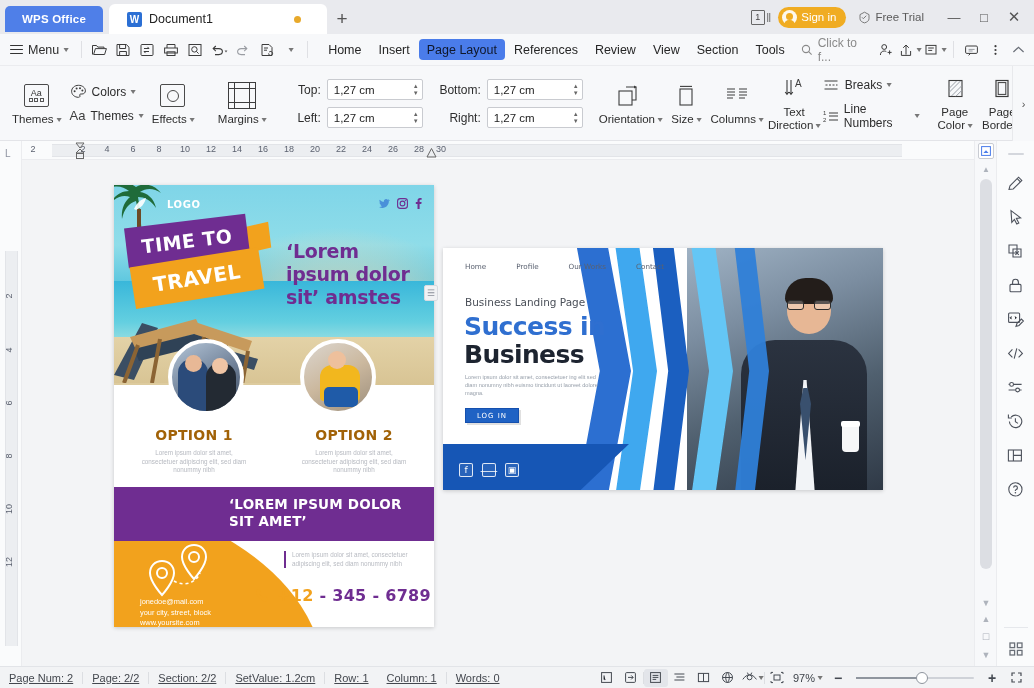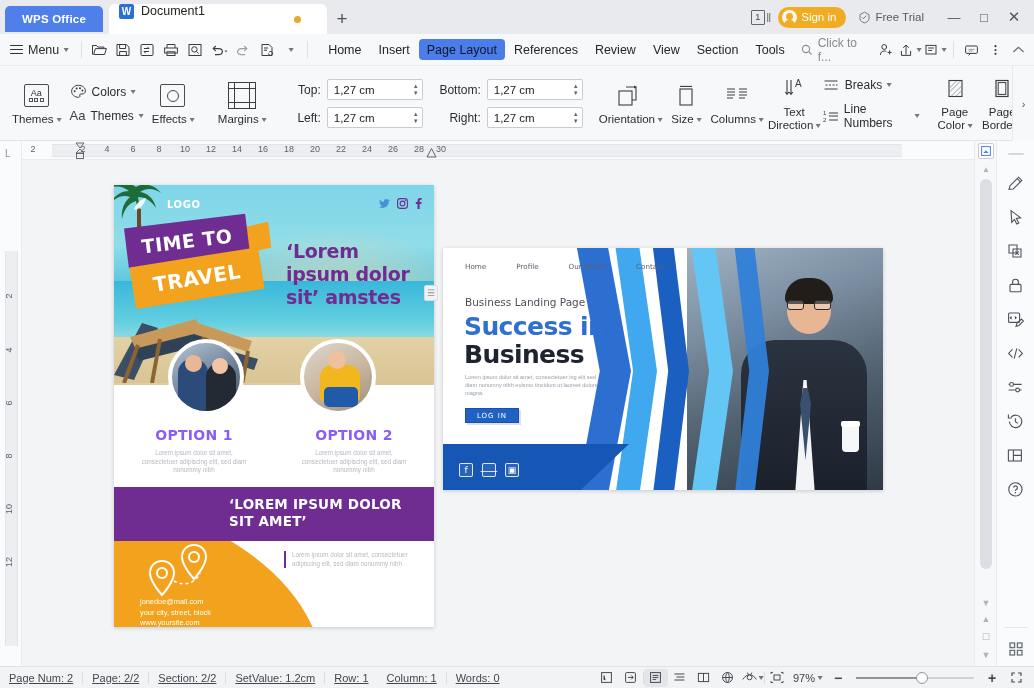--- a/index.html
+++ b/index.html
@@ -23,21 +23,21 @@
     background: #4b7bec; background: #4f7fe8;
     border-radius: 5px 5px 0 0;
     color: #ffffff; font-size: 11.5px; font-weight: bold;
     display: flex; align-items: center; justify-content: center;
     letter-spacing: .2px;
   }
   .tab-doc {
     position: relative;
     width: 218px; height: 30px; margin-left: 6px;
     background: #ffffff; border-radius: 6px 6px 0 0;
-    display: flex; align-items: flex-start; padding: 0 10px;
+    display: flex; align-items: center; padding: 0 18px;
     font-size: 12.5px; color: #222; margin-top: 16px;
   }
   .tab-doc .wicon {
     width: 15px; height: 15px; background: #2b6fd4; border-radius: 2px;
     margin-right: 7px; position: relative; flex: 0 0 auto;
   }
   .tab-doc .wicon:after {
     content: "W"; position: absolute; inset: 0; color: #fff;
     font-size: 10px; font-weight: bold; line-height: 15px; text-align: center;
   }
@@ -298,21 +298,21 @@
   .circ .h1a { position: absolute; left: 13px; top: 12px; width: 17px; height: 17px; border-radius: 50%; background: #e8b896; }
   .circ .h1b { position: absolute; left: 40px; top: 15px; width: 16px; height: 16px; border-radius: 50%; background: #f0c5a5; }
   .circ .p2a { position: absolute; left: 16px; top: 22px; width: 40px; height: 36px; background: #f2b71e; border-radius: 12px 12px 4px 4px; }
   .circ .p2b { position: absolute; left: 20px; bottom: 4px; width: 34px; height: 20px; background: #1f5ba8; border-radius: 5px; }
   .circ .h2a { position: absolute; left: 24px; top: 8px; width: 18px; height: 18px; border-radius: 50%; background: #eec09c; }
   .opt-row {
     position: absolute; left: 0; top: 242px; width: 320px;
     display: flex; text-align: center;
   }
   .opt { width: 50%; }
-  .opt h4 { color: #8b5cf6; font-size: 14px; font-weight: bold; letter-spacing: .3px; }
+  .opt h4 { color: #a16207; font-size: 14px; font-weight: bold; letter-spacing: .3px; }
   .opt p {
     color: #b6b9c0; font-size: 6.3px; line-height: 8.6px; margin: 6px auto 0;
     width: 108px; font-family: "Liberation Sans", sans-serif;
   }
   .fl-bottom { position: absolute; left: 0; top: 302px; width: 320px; height: 140px; background: #fff; overflow: hidden; }
   .fl-band {
     position: absolute; left: 0; top: 0; width: 320px; height: 54px; background: #6f2d91;
   }
   .fl-band span {
     position: absolute; left: 115px; top: 9px; width: 196px;
@@ -1054,20 +1054,21 @@
             <div>your city, street, block</div>
             <div>www.yoursite.com</div>
           </div>
           <div class="fl-quote">Lorem ipsum dolor sit amet, consectetuer adipiscing elit, sed diam nonummy nibh</div>
           <div class="fl-phone">
             <span>
               <svg width="17" height="17" viewBox="0 0 17 17">
                   <path d="M3 2.5c2-1 3 .4 3.6 1.8.4 1-.6 1.7-1 2.2.6 1.8 2.2 3.5 4 4.2.5-.4 1.3-1.4 2.3-1 1.4.6 2.7 1.7 1.7 3.6-1 1.9-4.5 1.3-7.6-1.6C2.8 8.8 1.4 4.2 3 2.5z" fill="#f2a21d"></path>
                 </svg>
             </span>
+            <b><em>+12</em><span> - 345 - 6789</span></b>
           </div>
         </div>
       </div>
 
       <div class="pg-handle" style="left:402px;top:125px;">☰</div>
 
       <div class="slide">
         <div class="sl-photo">
           <div class="sl-man-body"></div>
           <div class="sl-man-shirt"></div>

